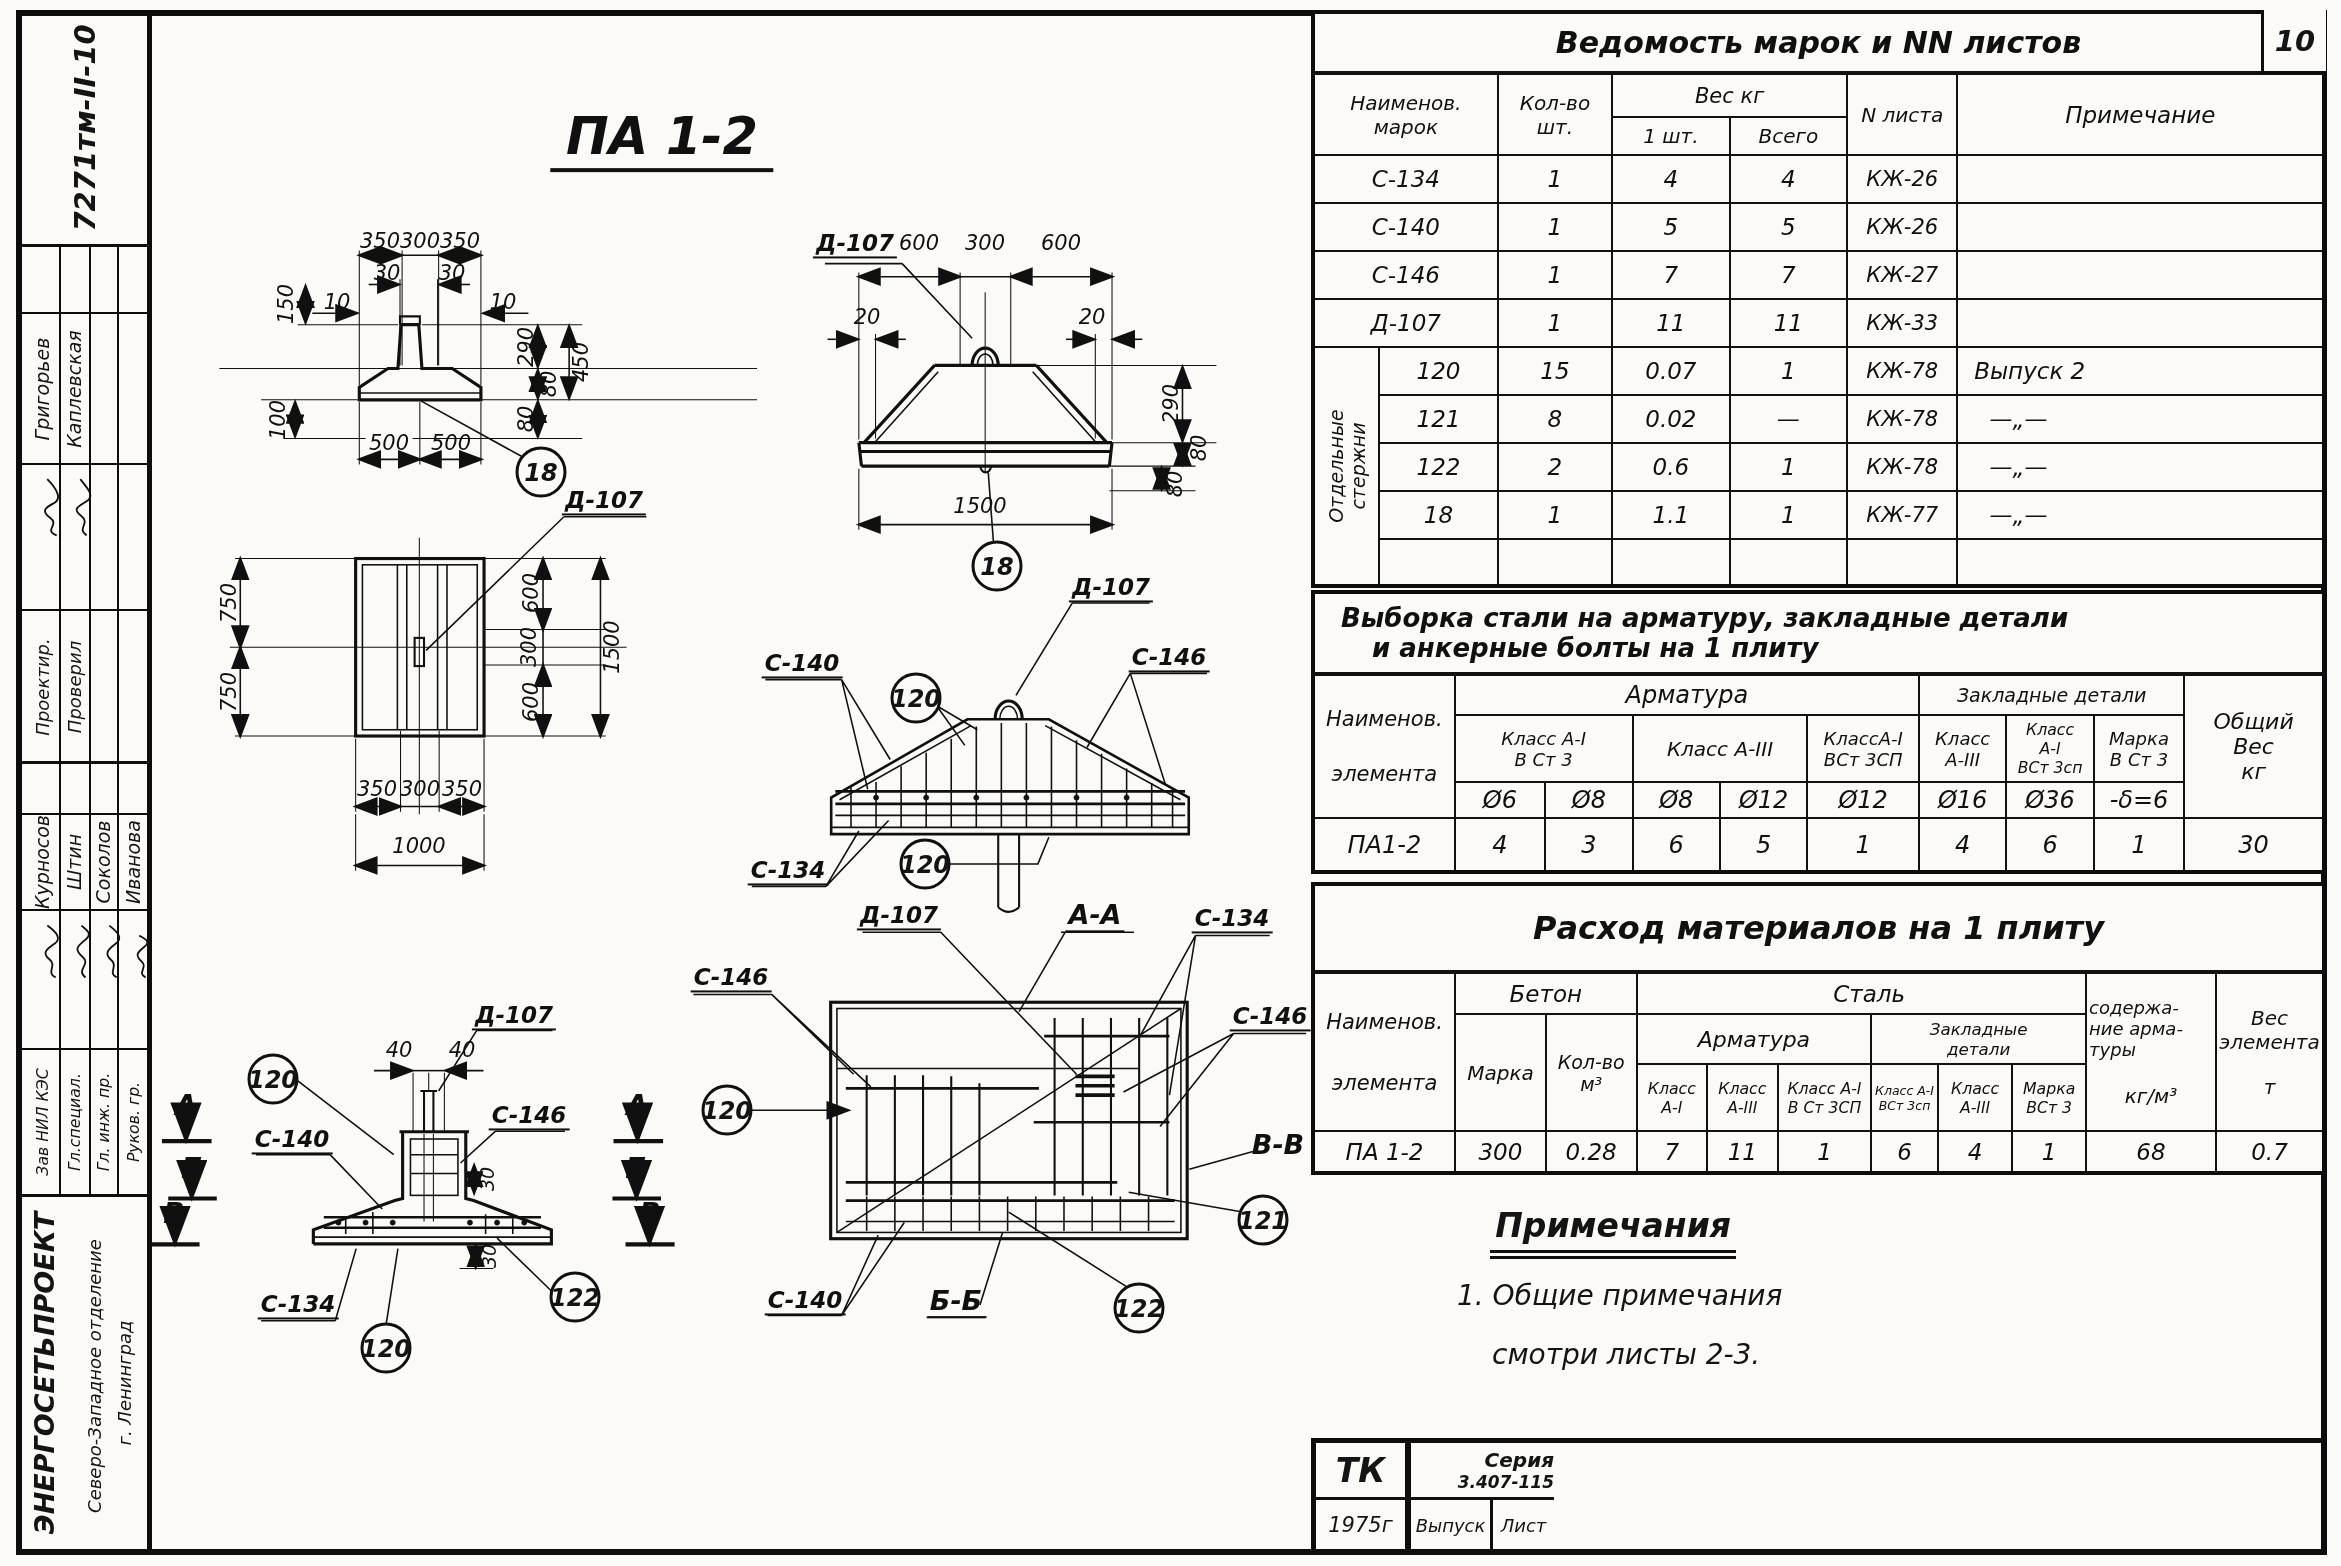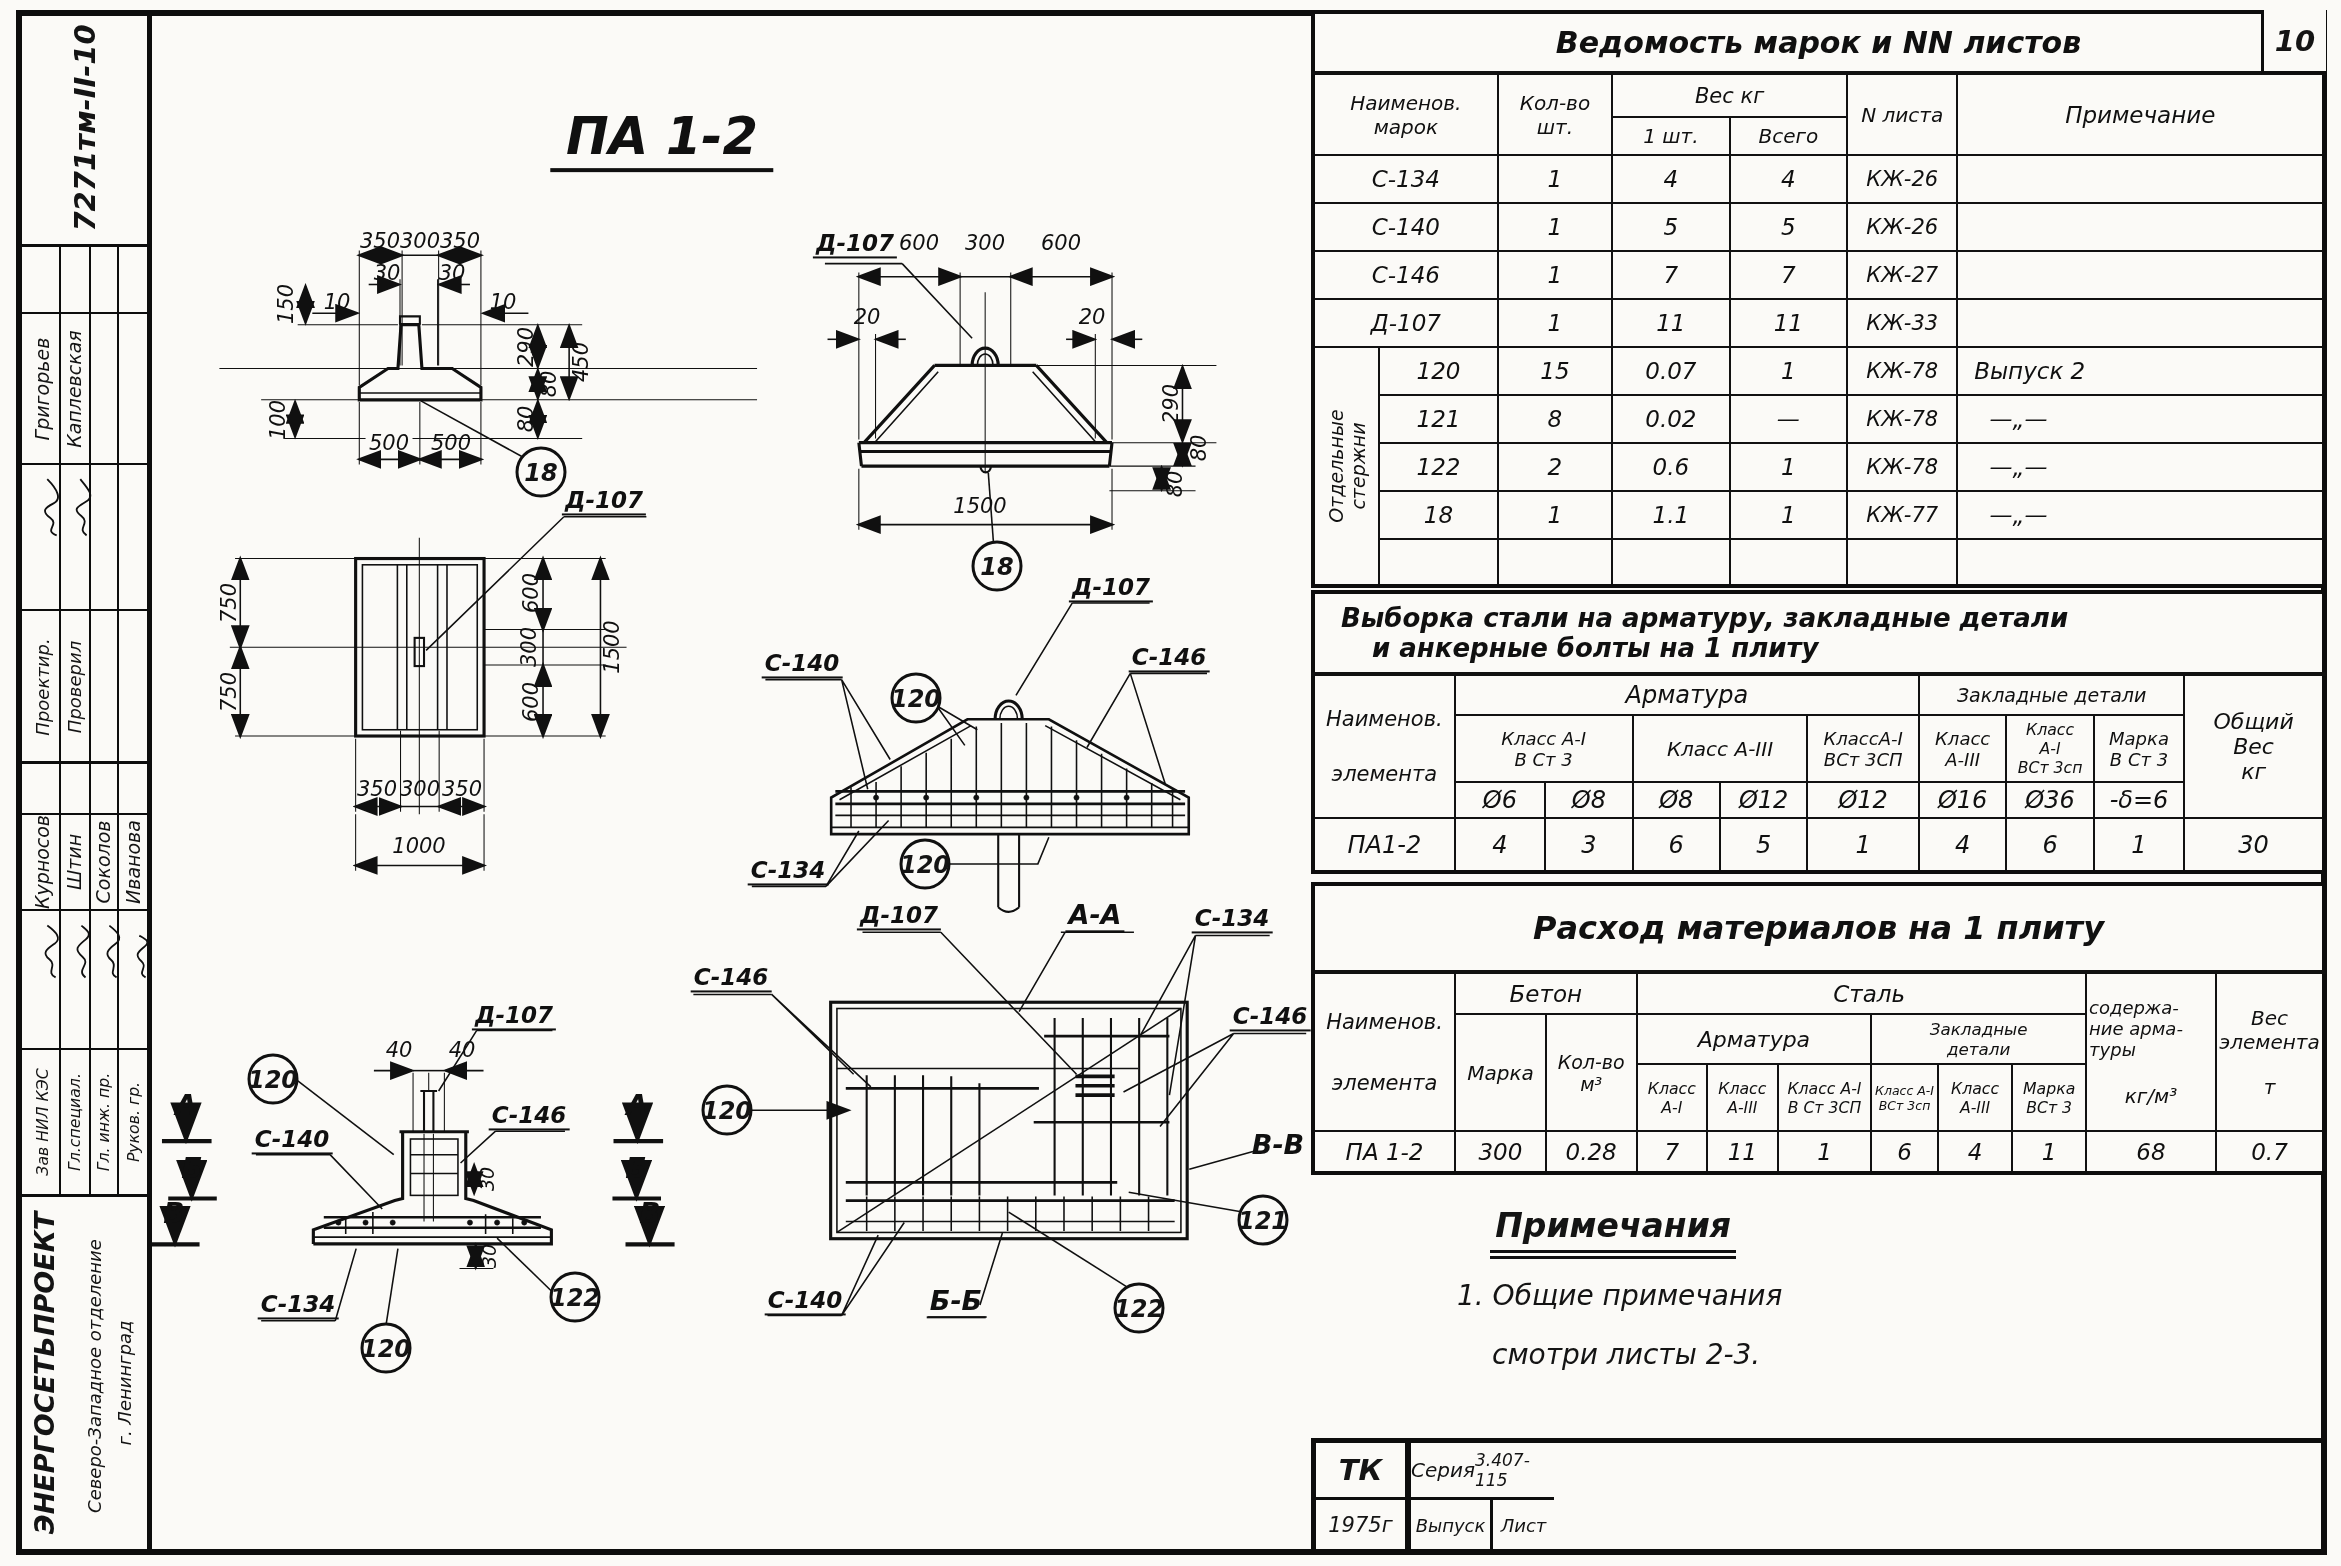--- a/index.html
+++ b/index.html
@@ -656,29 +656,29 @@
     </tr>
   </tbody>
     </table>
 
   <div class="notes-head" style="left:1490px;top:1206px;">Примечания</div>
   <div class="nline" style="left:1457px;top:1279px;">1. Общие   примечания</div>
   <div class="nline" style="left:1492px;top:1338px;">смотри листы 2-3.</div>
 
   <div class="tb" style="left:1311px;top:1438px;width:1015px;height:117px;">
     <div class="c" style="width:92px;border-right:3.7px solid #0d0d0d;">
-      <div class="cc" style="height:54px;border-bottom:3.7px solid #0d0d0d;font-size:29px;font-weight:bold;">
+      <div class="cc" style="height:54px;border-bottom:3.7px solid #0d0d0d;font-size:33px;font-weight:bold;">
         <span>ТК</span>
         </div>
       <div class="cc" style="flex:1;font-size:21px;">
         <span>1975г</span>
         </div>
     </div>
     <div class="c" style="width:146px;border-left:3.7px solid #0d0d0d;">
-      <div class="cc" style="height:54px;border-bottom:3.7px solid #0d0d0d;flex-direction:row;font-weight:normal;">
+      <div class="cc" style="height:54px;border-bottom:3.7px solid #0d0d0d;flex-direction:column;font-weight:bold;align-items:flex-end;">
         <span style="font-size:20px;">Серия</span>
         <span style="font-size:17px;">3.407-115</span>
         </div>
       <div style="flex:1;display:flex;">
         <div class="cc" style="width:79px;border-right:3.1px solid #0d0d0d;font-size:18px;">
           <span>Выпуск</span>
           </div>
         <div class="cc" style="flex:1;font-size:18px;">
           <span>Лист</span>
           </div>

